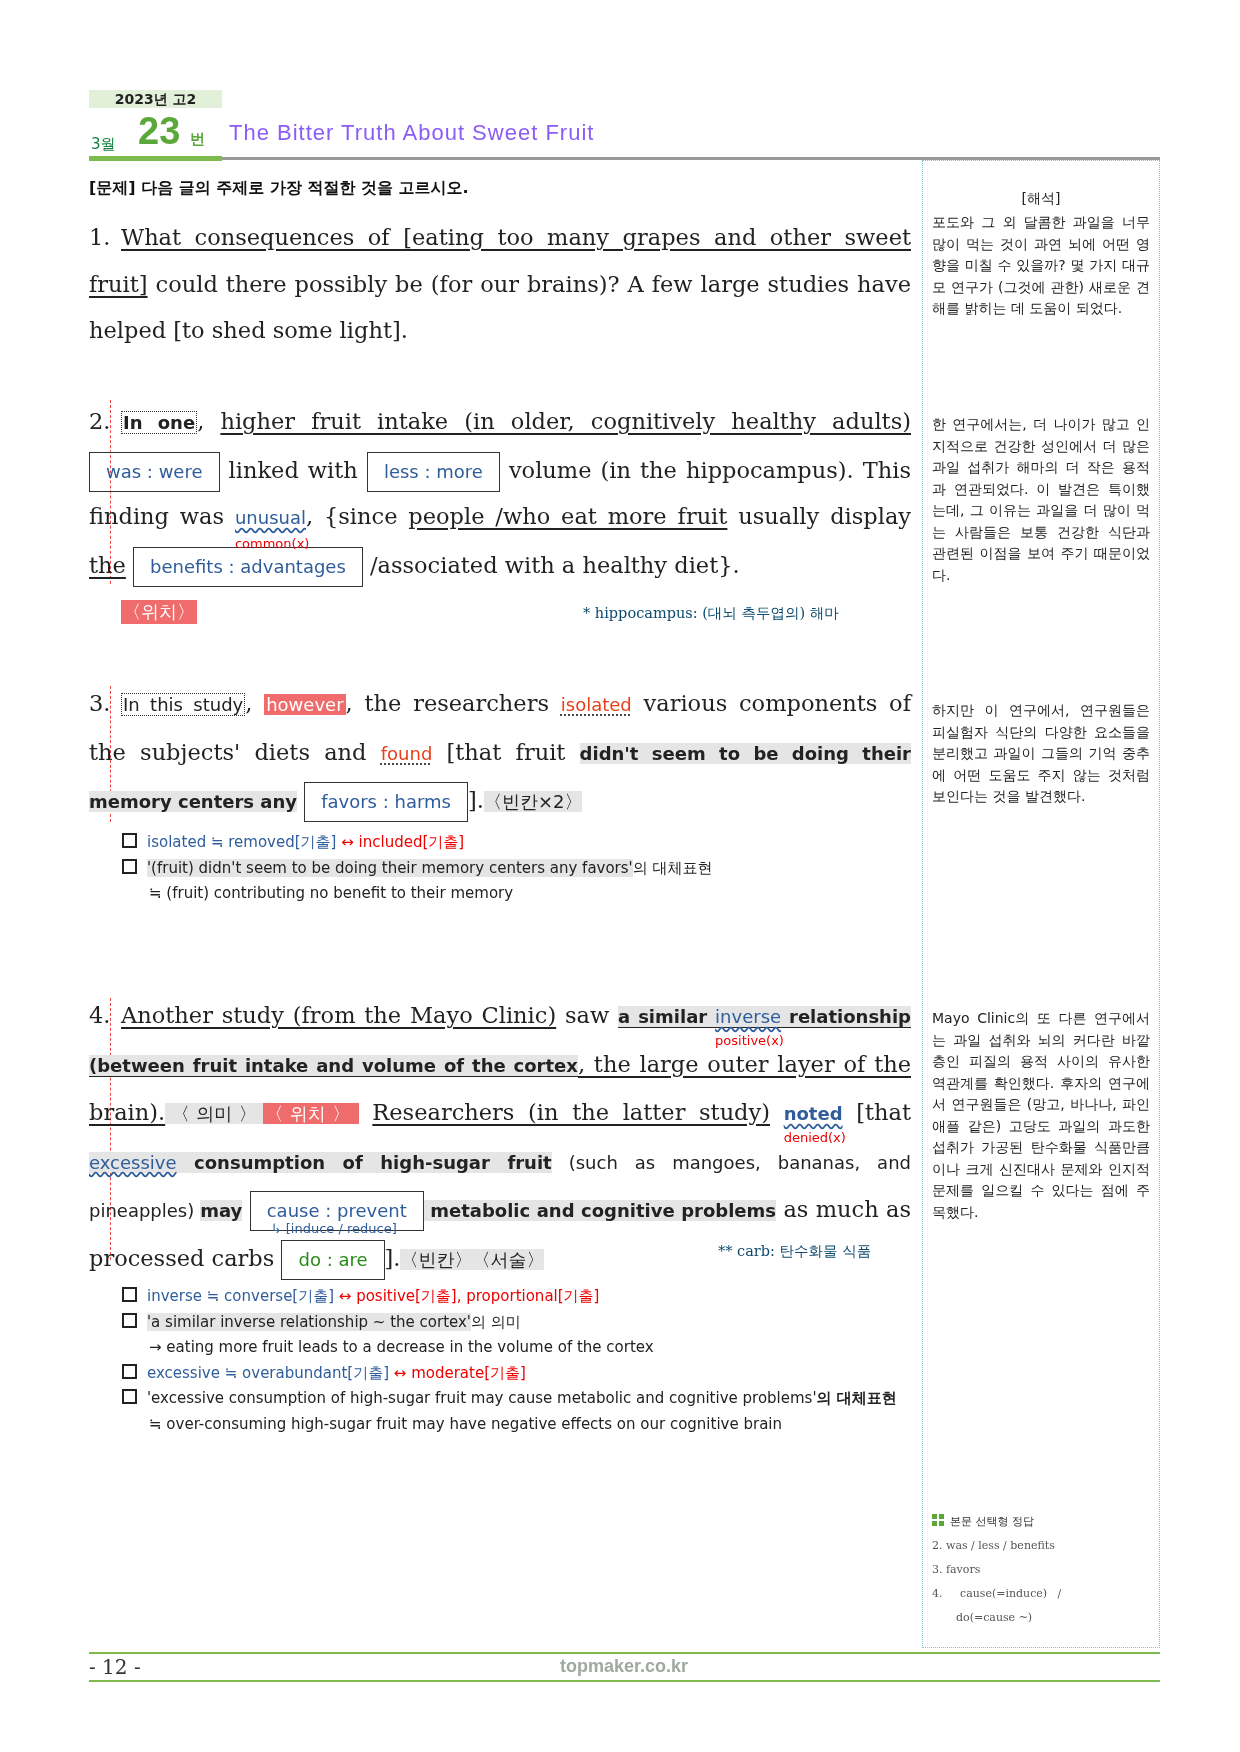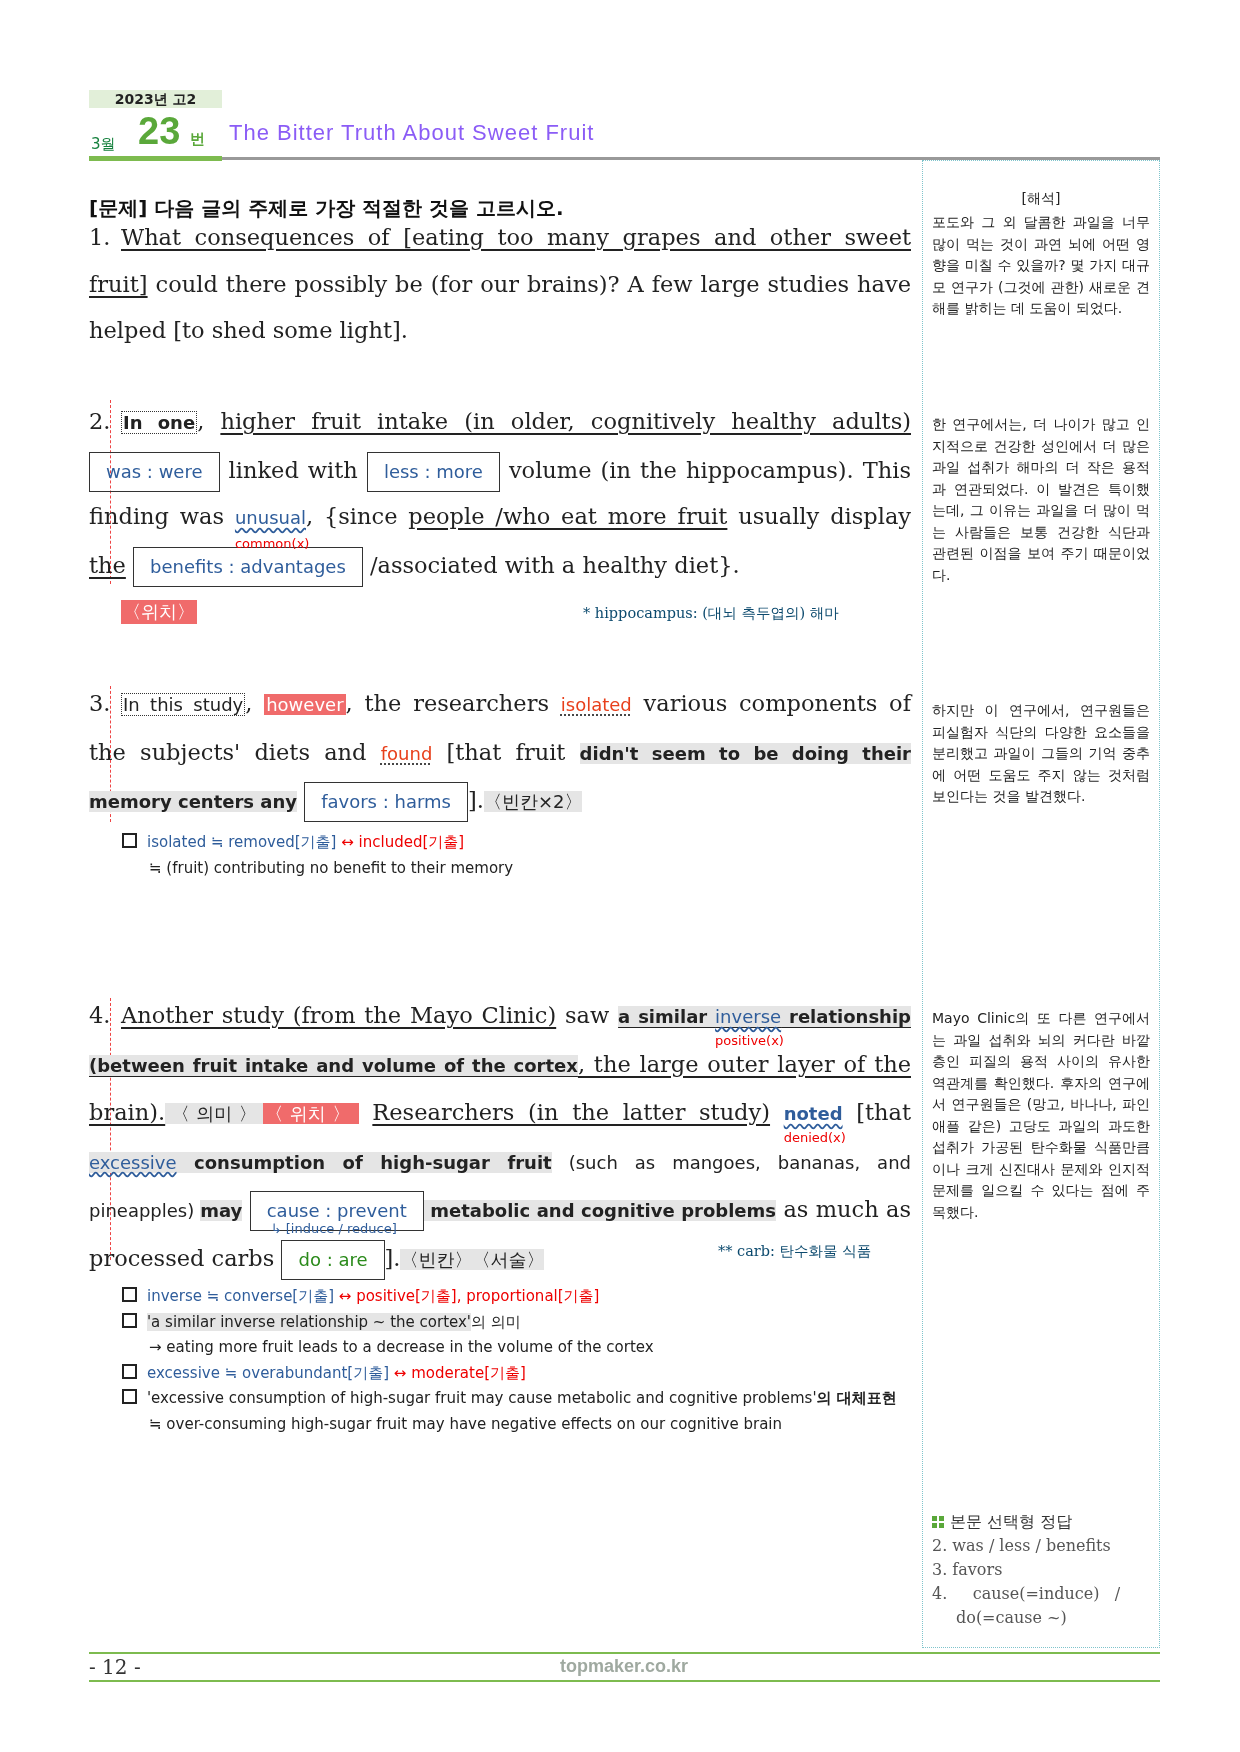--- a/index.html
+++ b/index.html
@@ -6,26 +6,26 @@
   body{width:1240px;height:1752px;position:relative;overflow:hidden;font-family:"DejaVu Serif","Liberation Serif",serif;color:#222;}
   .abs{position:absolute;}
   
   .yearbar{left:89px;top:90px;width:133px;height:18px;background:#e2efd9;font-family:"DejaVu Sans",sans-serif;font-size:14px;font-weight:bold;color:#222;text-align:center;line-height:18px;}
   .month{left:91px;top:135px;font-family:"DejaVu Sans",sans-serif;font-size:15px;color:#15803d;}
   .qnum{left:138px;top:110px;font-family:"Liberation Sans",sans-serif;font-size:38px;color:#5aa83a;font-weight:bold;}
   .qbeon{left:190px;top:130px;font-family:"DejaVu Sans",sans-serif;font-size:15px;color:#5aa83a;font-weight:bold;}
   .title{left:229px;top:120px;font-family:"Liberation Sans",sans-serif;font-size:22px;color:#8b5cf6;letter-spacing:1px;}
   .hline-green{left:89px;top:156px;width:133px;height:5px;background:#7dbb4f;}
   .hline-gray{left:222px;top:157px;width:938px;height:3px;background:#999;}
-  .instr{left:89px;top:178px;font-family:"DejaVu Sans",sans-serif;font-size:20px;font-weight:bold;color:#111;margin-top:17px;}
+  .instr{left:89px;top:178px;font-family:"DejaVu Sans",sans-serif;font-size:16px;font-weight:bold;color:#111;}
   
   .rcol{left:922px;top:160px;width:238px;height:1488px;border:1px dotted #7fc4cc;box-sizing:border-box;}
   .trans{left:932px;width:218px;font-family:"DejaVu Sans",sans-serif;font-size:14px;line-height:21.5px;color:#222;text-align:justify;}
   .trans-title{left:922px;top:190px;width:238px;text-align:center;font-family:"DejaVu Sans",sans-serif;font-size:14px;}
-  .ans{left:932px;width:218px;font-family:"DejaVu Serif",serif;font-size:16px;color:#555;line-height:24px;}
+  .ans{left:932px;width:218px;font-family:"DejaVu Serif",serif;font-size:11px;color:#555;line-height:24px;}
   .ans-title{font-family:"DejaVu Sans",sans-serif;color:#333;}
   .sq{display:inline-block;width:12px;height:12px;background:#5aa83a;margin-right:6px;vertical-align:-1px;background-image:linear-gradient(#fff,#fff),linear-gradient(#fff,#fff);background-size:12px 2px,2px 12px;background-position:0 5px,5px 0;background-repeat:no-repeat;}
   
   .para{left:89px;width:822px;font-size:22.5px;line-height:46.5px;text-align:justify;color:#222;}
   .num{display:inline-block;width:32px;}
   .ul{text-decoration:underline;text-underline-offset:4px;}
   .hand{font-family:"DejaVu Sans",sans-serif;font-size:18px;}
   .box{display:inline-block;border:1.5px solid #333;padding:8px 16px;line-height:22px;font-family:"DejaVu Sans",sans-serif;font-size:18px;color:#2f5d9b;}
   .boxg{color:#2a8a1a;}
   .gray{background:#e5e5e5;}
@@ -89,20 +89,21 @@
 <div class="abs redbg" style="left:121px;top:600px;">〈위치〉</div>
 <div class="abs foot" style="left:583px;top:604px;">* hippocampus: (대뇌 측두엽의) 해마</div>
 
 <div class="bracket" style="left:110px;top:686px;height:136px;"></div>
 <div class="abs para" style="top:680px;">
   <span class="num">3.</span><span class="hand dbox">In this study</span><span>, </span><span class="redbg">however</span><span>, the researchers </span><span class="hand red dotted-u">isolated</span><span> various components of the subjects' diets and </span><span class="hand red dotted-u">found</span><span> [that fruit </span><span class="hand gray" style="font-weight:bold;">didn't seem to be doing their memory centers any</span> <span class="box">favors : harms</span><span>].</span><span class="tag">〈빈칸×2〉</span>
 </div>
 
 <div class="abs notes" style="top:830px;">
   <div><span class="cb"></span><span class="nb">isolated ≒ removed[기출]</span><span class="nr"> ↔ included[기출]</span></div>
+  <div><span class="cb"></span><span class="gray">'(fruit) didn't seem to be doing their memory centers any favors'</span><span>의 대체표현</span></div>
   <div style="padding-left:27px;">≒ (fruit) contributing no benefit to their memory</div>
 </div>
 
 <div class="bracket" style="left:110px;top:998px;height:262px;"></div>
 <div class="abs para" style="top:992px;">
   <span class="num">4.</span><span class="ul">Another study (from the Mayo Clinic)</span><span> saw </span><span class="hand gray ul" style="font-weight:bold;"><span>a similar </span><span class="blue wavy" style="position:relative;font-weight:normal;"><span>inverse</span><span class="redlbl" style="left:0;top:28px;white-space:nowrap;">positive(x)</span></span><span> relationship (between fruit intake and volume of the cortex</span></span><span class="ul">, the large outer layer of the brain).</span><span class="tag">〈의미〉</span><span class="redbg">〈위치〉</span><span> </span><span class="ul">Researchers (in the latter study)</span><span> </span><span class="hand blue wavy" style="position:relative;font-weight:bold;"><span>noted</span><span class="redlbl" style="left:0;top:28px;white-space:nowrap;font-weight:normal;">denied(x)</span></span><span> [that </span><span class="hand gray"><span class="blue wavy">excessive</span><span style="font-weight:bold;"> consumption of high-sugar fruit</span></span><span class="hand"> (such as mangoes, bananas, and pineapples) </span><span class="hand gray" style="font-weight:bold;">may</span> <span class="box" style="position:relative;"><span>cause : prevent</span><span style="position:absolute;left:20px;top:26px;font-size:13px;white-space:nowrap;">↳ [induce / reduce]</span></span><span class="hand gray" style="font-weight:bold;"> metabolic and cognitive problems</span><span> as much as processed carbs </span><span class="box boxg">do : are</span><span>].</span><span class="tag">〈빈칸〉〈서술〉</span>
 </div>
 <div class="abs foot" style="left:718px;top:1242px;">** carb: 탄수화물 식품</div>
 
 <div class="abs notes" style="top:1284px;">

